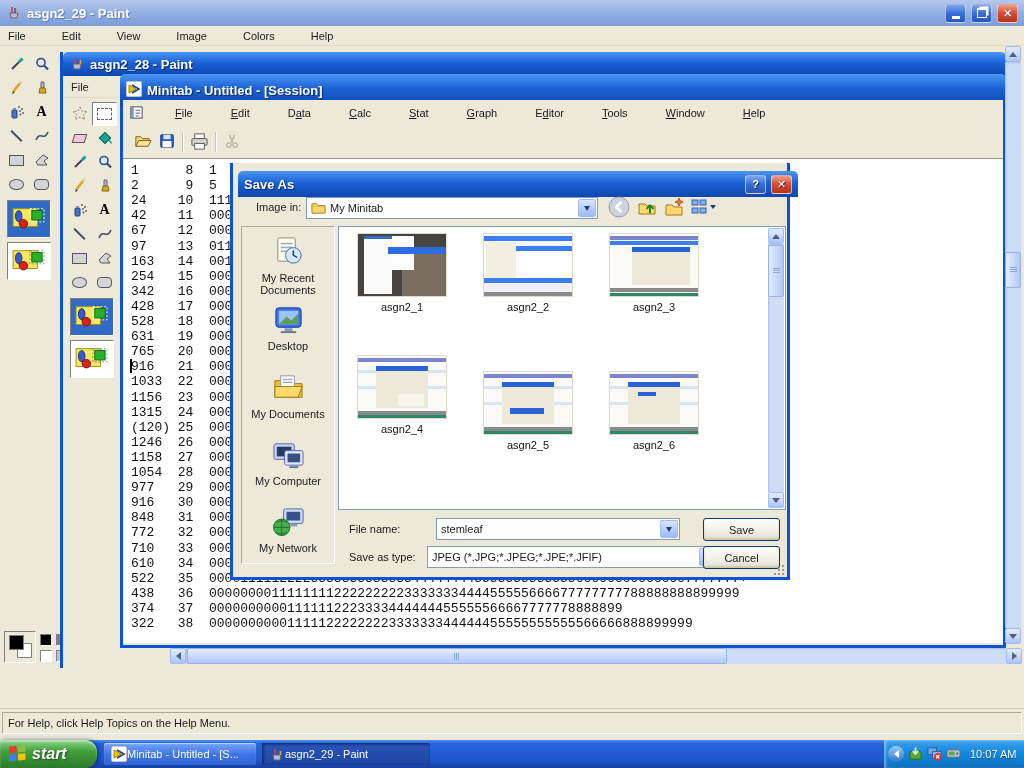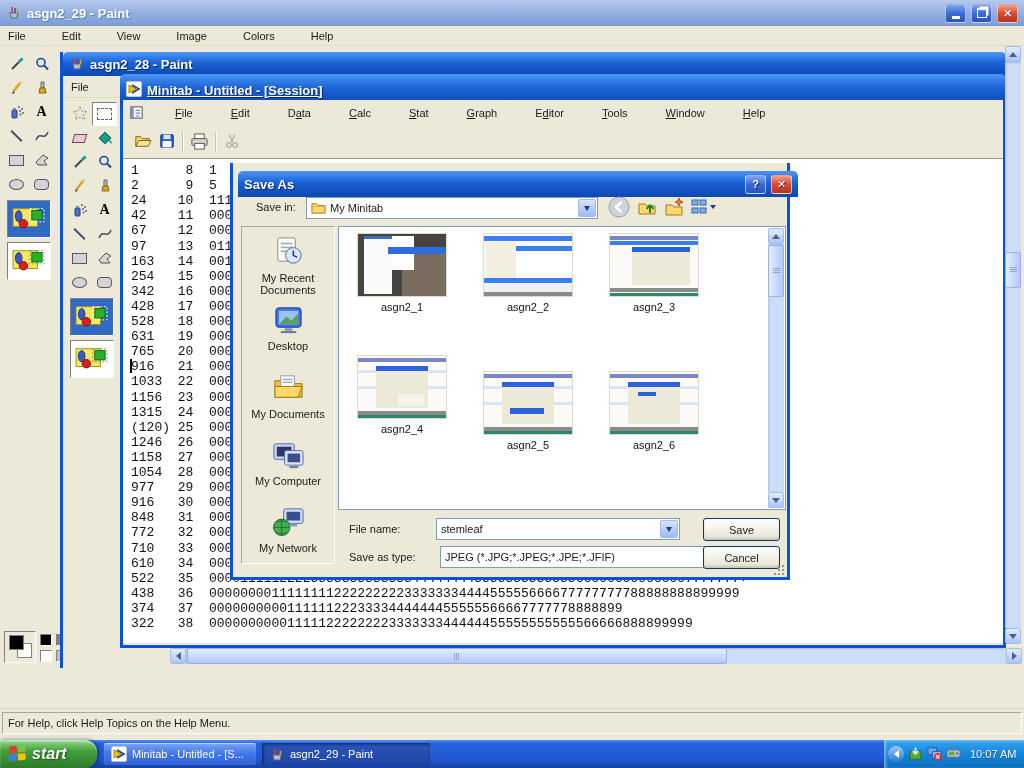--- a/index.html
+++ b/index.html
@@ -94,21 +94,21 @@
   #inner-paint{left:60px;top:52px;width:946px;height:616px;z-index:10;border-left:3px solid #0a52d8;
     background:#ece9d8;box-sizing:border-box;}
   #inner-title{left:0;top:0;width:943px;height:24px;}
   #inner-menu{left:0;top:24px;width:943px;height:22px;border-bottom:1px solid #e0dcc8;}
   #inner-toolbox{position:absolute;left:0;top:46px;width:62px;bottom:0;background:#ece9d8;}
   #inner-canvas{position:absolute;left:62px;top:46px;width:881px;height:550px;background:#fff;}
 
   
   #minitab{left:120px;top:100px;width:886px;height:548px;z-index:20;border:3px solid #0a52d8;border-top:none;
     background:#ece9d8;box-sizing:border-box;}
-  #minitab-title{left:-3px;top:-26px;width:886px;height:32px;text-decoration:underline;}
+  #minitab-title{left:-3px;top:-26px;width:886px;height:32px;}
   #minitab-menu{left:0;top:0;width:880px;height:26px;}
   #minitab-menu .menu-item{font-size:11px;padding:3px 9px;}
   #minitab-toolbar{position:absolute;left:0;top:26px;width:880px;height:32px;background:#ece9d8;
     display:flex;align-items:center;gap:6px;padding-left:10px;box-sizing:border-box;}
   .tbar-sep{width:1px;height:20px;background:#c8c4b0;border-right:1px solid #fff;}
   #minitab-session{position:absolute;left:0;top:58px;width:880px;height:484px;background:#fff;
     border-top:1px solid #9a9a8a;overflow:hidden;
     font-family:"Liberation Mono","DejaVu Sans Mono",monospace;font-size:13px;color:#111;}
   .sess-row{position:absolute;left:8px;white-space:pre;height:15px;}
   #sess-cursor{position:absolute;left:7px;width:1.5px;height:14px;background:#000;}
@@ -141,21 +141,21 @@
      radial-gradient(circle at 10px 2px,#9a9684 1.2px,transparent 1.4px);}
 
   
   #taskbar{left:0;top:740px;width:1024px;height:28px;z-index:50;
     background:linear-gradient(180deg,#4f91f8 0%,#2663dd 12%,#2157cf 70%,#17409f 100%);}
   #start-btn{position:absolute;left:0;top:0;width:97px;height:28px;border-radius:0 12px 12px 0;
     background:linear-gradient(180deg,#8ed88a 0%,#43a03c 40%,#2e7d2b 95%);
     display:flex;align-items:center;gap:5px;padding-left:8px;box-sizing:border-box;
     box-shadow:inset 0 2px 2px rgba(255,255,255,.4), 2px 0 4px rgba(0,20,80,.5);}
   #start-btn span{color:#fff;font-size:16px;font-weight:bold;font-style:italic;text-shadow:1px 1px 2px #1e4a1e;}
-  .task-btn{position:absolute;top:3px;height:22px;border-radius:2px;display:flex;align-items:center;gap:5px;
+  .task-btn{position:absolute;top:3px;height:22px;border-radius:2px;display:flex;align-items:center;
     padding:0 7px;box-sizing:border-box;color:#fff;font-size:11px;
     background:linear-gradient(180deg,#79a5f5 0%,#4076e8 50%,#3263d2 100%);box-shadow:inset 0 1px 1px rgba(255,255,255,.5);}
   .task-btn.active{background:linear-gradient(180deg,#2a55b8 0%,#1e46a4 100%);box-shadow:inset 1px 1px 3px rgba(0,10,60,.7);}
   .task-btn .lbl{white-space:nowrap;overflow:hidden;}
   #tray{position:absolute;right:0;top:0;width:140px;height:28px;
     background:linear-gradient(180deg,#3aa2f0 0%,#1287dc 50%,#0f6eba 100%);
     box-shadow:inset 2px 1px 3px rgba(255,255,255,.4);
     display:flex;align-items:center;gap:4px;padding-left:4px;box-sizing:border-box;}
   #tray-clock{color:#fff;font-size:11px;margin-left:4px;text-shadow:0 1px 1px #06427e;}
   #tray-chevron{width:16px;height:16px;border-radius:50%;background:linear-gradient(180deg,#9cc8f8,#2a78d0);
@@ -406,21 +406,21 @@
   </div>
 
   <div class="abs" id="dialog">
     <div class="titlebar" id="dialog-title">
       <span>Save As</span>
       <span class="spacer"></span>
       <span class="tb-btn">?</span>
       <span class="tb-btn close">✕</span>
     </div>
 
-    <span class="dlg-label" style="left:23px;top:38px;">Save in:</span>
+    <span class="dlg-label" style="left:23px;top:38px;">Image in:</span>
     <div class="field" style="left:73px;top:34px;width:292px;height:22px;">
       <span class="app-ico" id="folder-small-ico" style="margin-right:4px;"><svg viewBox="0 0 16 16" width="15" height="15">
             <path d="M1 4 h5 l1.5 2 H15 v8 H1 z" fill="#ffd76e" stroke="#a07818"></path>
             <path d="M1 7 h14" stroke="#e8b840"></path>
           </svg></span>
       <span>My Minitab</span>
       <span class="drop-btn">
           <i class="chev-down"></i>
         </span>
     </div>
@@ -596,21 +596,21 @@
     <span class="dlg-label" style="left:116px;top:360px;">File name:</span>
     <div class="field" style="left:203px;top:355px;width:244px;height:22px;">
       <span>stemleaf</span>
       <span class="drop-btn">
           <i class="chev-down"></i>
         </span>
     </div>
     <div class="xp-btn" style="left:470px;top:355px;width:77px;height:23px;">Save</div>
 
     <span class="dlg-label" style="left:116px;top:388px;">Save as type:</span>
-    <div class="field" style="left:207px;top:383px;width:292px;height:22px;">
+    <div class="field" style="left:194px;top:383px;width:292px;height:22px;">
       <span style="white-space:nowrap;overflow:hidden;">JPEG (*.JPG;*.JPEG;*.JPE;*.JFIF)</span>
       <span class="drop-btn">
           <i class="chev-down"></i>
         </span>
     </div>
     <div class="xp-btn" style="left:470px;top:383px;width:77px;height:23px;">Cancel</div>
     <div id="dlg-grip"></div>
   </div>
 
   <div id="outer-toolbox">

